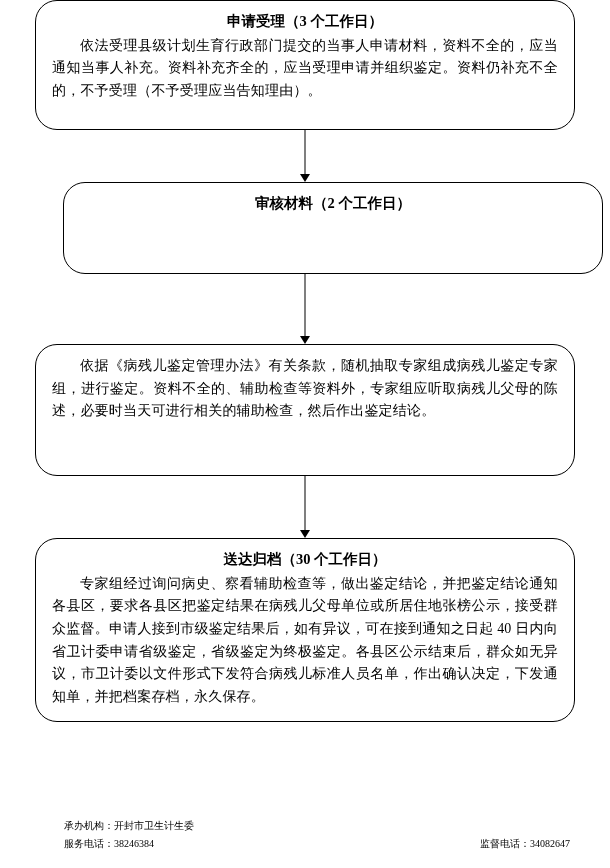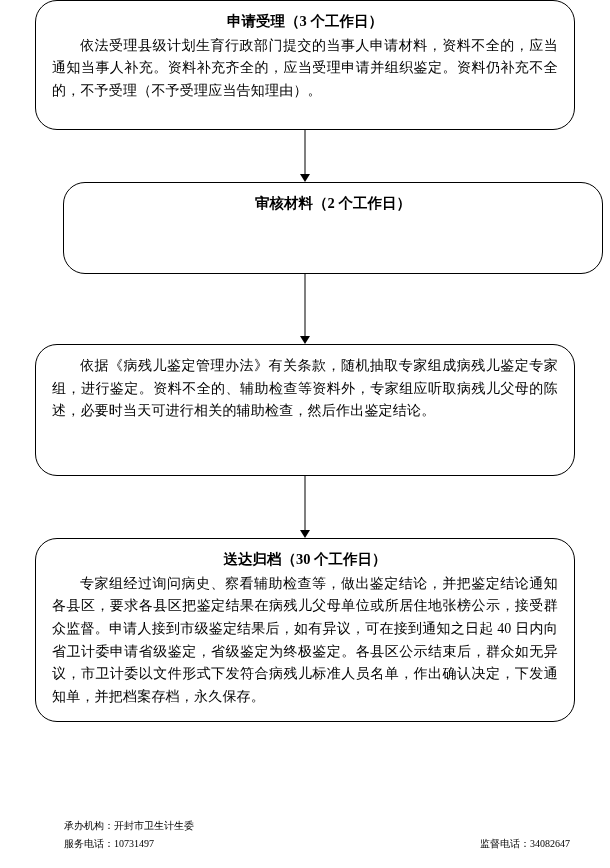--- a/index.html
+++ b/index.html
@@ -148,18 +148,18 @@
       <div class="node-body">专家组经过询问病史、察看辅助检查等，做出鉴定结论，并把鉴定结论通知各县区，要求各县区把鉴定结果在病残儿父母单位或所居住地张榜公示，接受群众监督。申请人接到市级鉴定结果后，如有异议，可在接到通知之日起 40 日内向省卫计委申请省级鉴定，省级鉴定为终极鉴定。各县区公示结束后，群众如无异议，市卫计委以文件形式下发符合病残儿标准人员名单，作出确认决定，下发通知单，并把档案存档，永久保存。</div>
     </div>
 
   </div>
 
   <div class="footer">
     <div class="footer-row">
       <span class="left">承办机构：开封市卫生计生委</span>
     </div>
     <div class="footer-row">
-      <span class="left">服务电话：10731497</span>
+      <span class="left">服务电话：38246384</span>
       <span class="right">监督电话：34082647</span>
     </div>
   </div>
 
 </div>
 
 </body></html>

